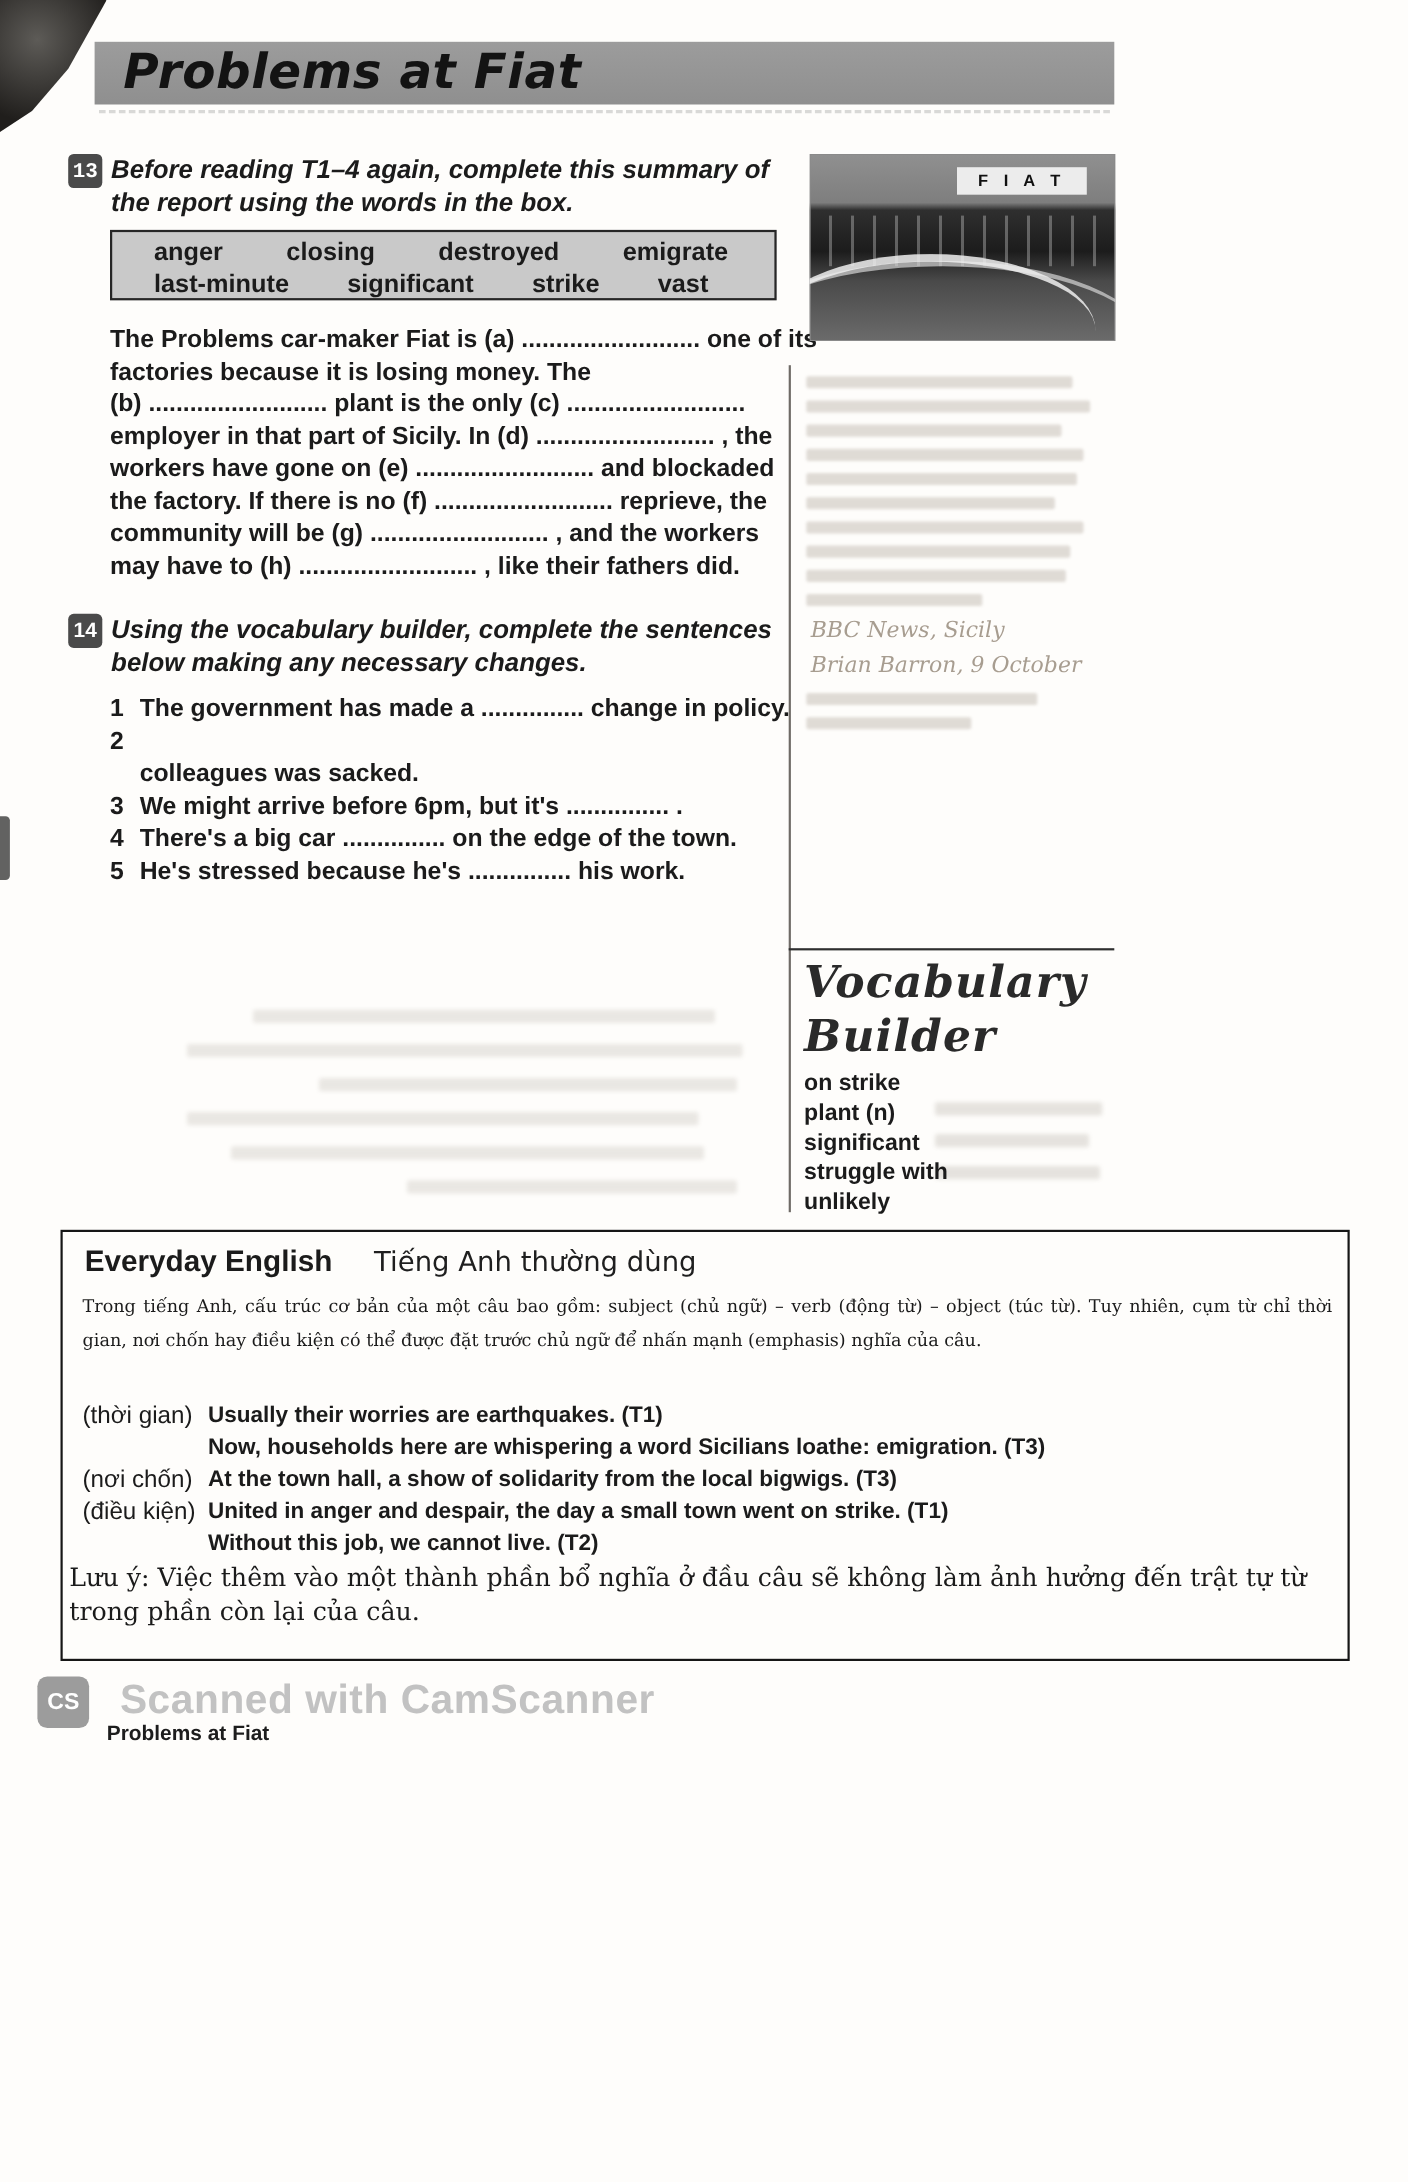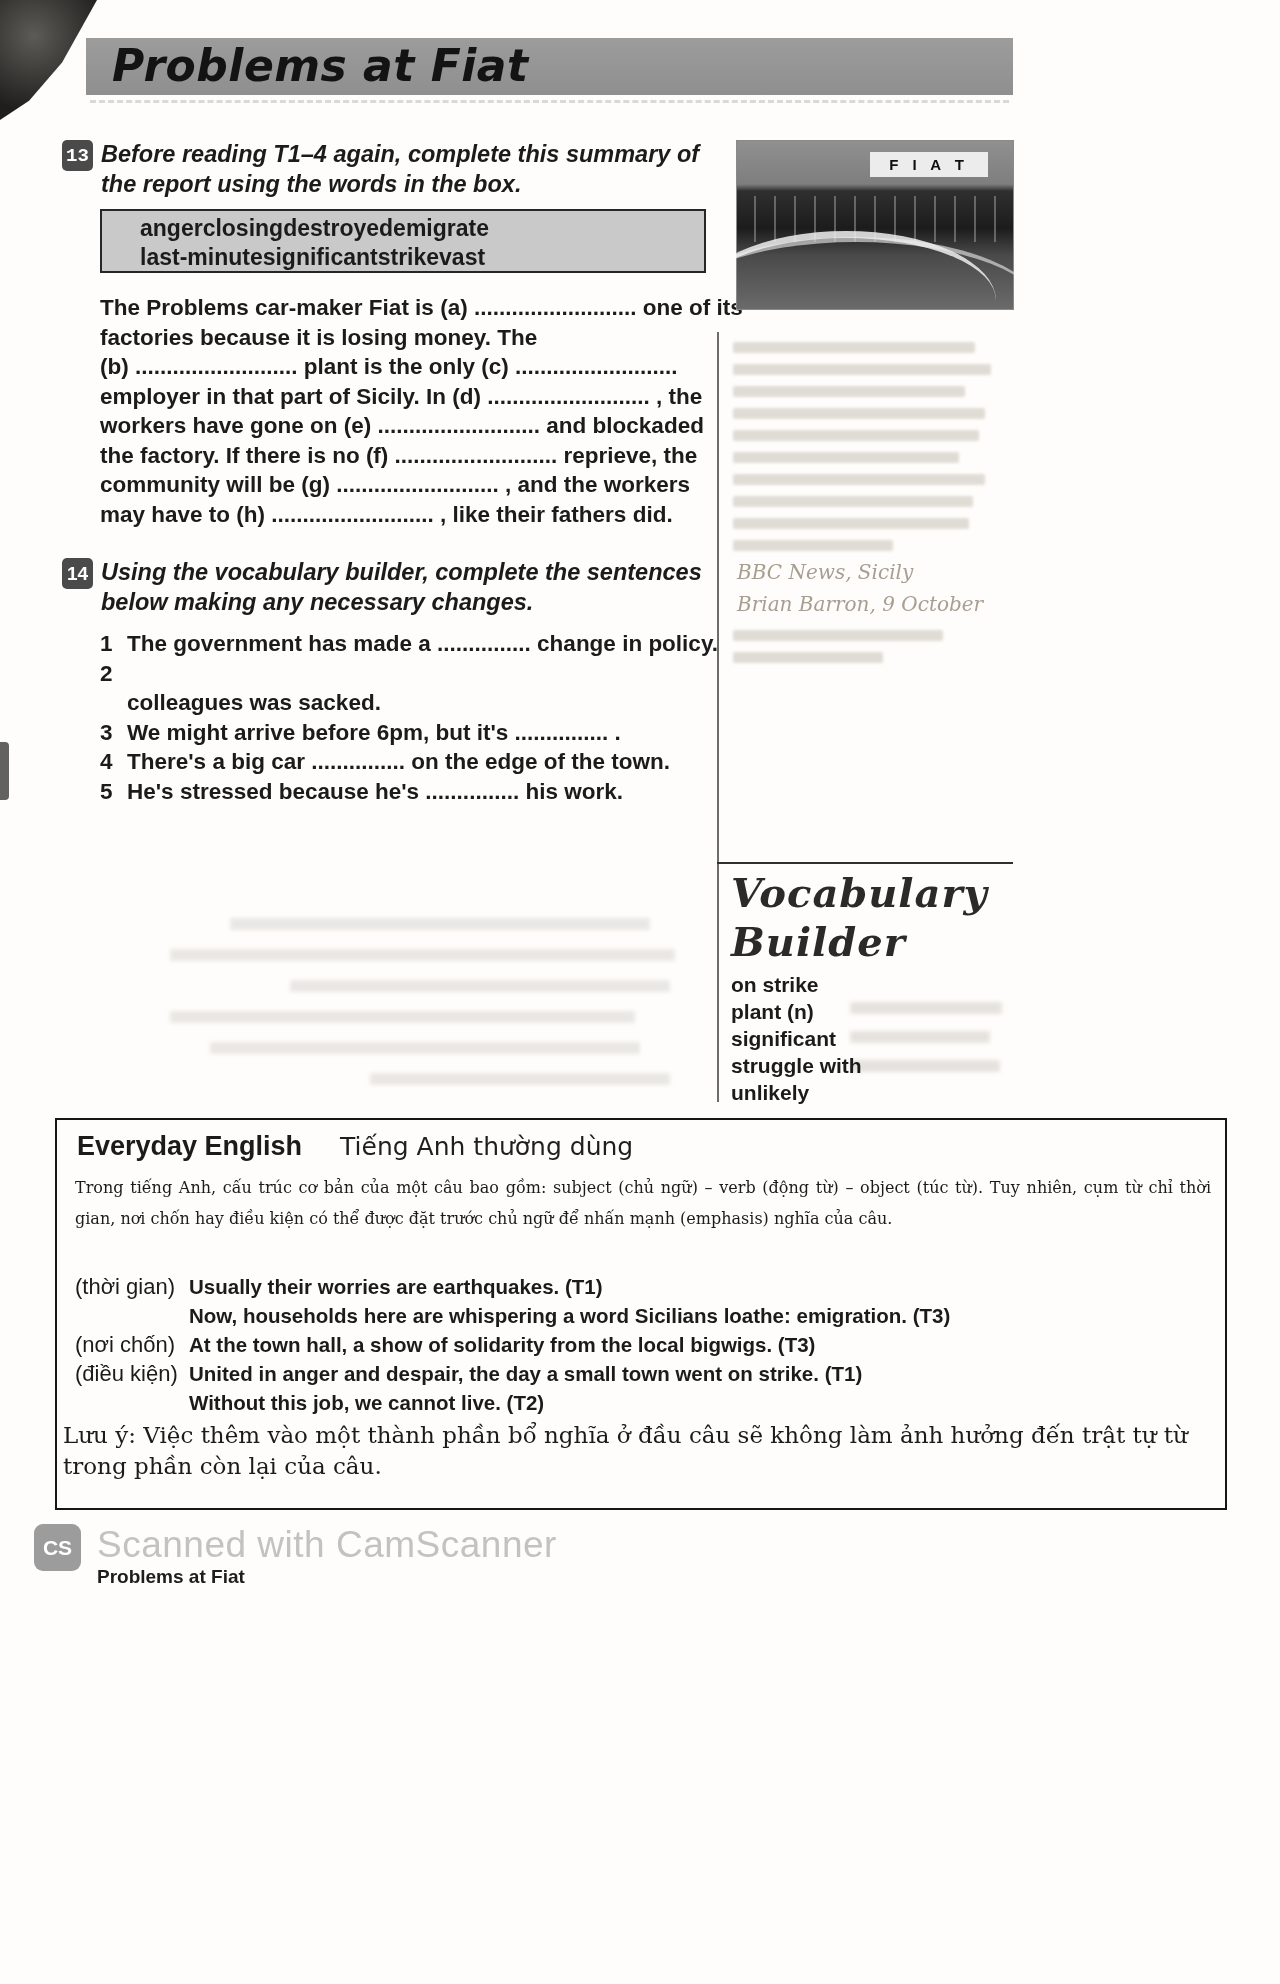--- a/index.html
+++ b/index.html
@@ -53,21 +53,21 @@
   .instr div { white-space:nowrap; }
   #instr13 { top:139px; }
   #instr14 { top:557px; }
 
   
   .wordbox {
     position:absolute; left:100px; top:209px; width:606px; height:64px;
     background:var(--wordbox_bg,#c9c9c9); border:2px solid #262626;
     box-sizing:border-box; padding-top:4px;
   }
-  .wordbox .row { display:flex; font-weight:700; font-size:23px; justify-content:flex-start; }
+  .wordbox .row { display:flex; font-weight:700; font-size:23px; justify-content:space-between; }
   .wordbox .row1 { padding:0 42px 0 38px; }
   .wordbox .row2 { padding:2px 60px 0 38px; }
 
   
   .summary {
     position:absolute; left:100px; top:293px; font-size:22.5px; font-weight:700;
     line-height:29.5px;
   }
   .summary div { white-space:nowrap; }
 
@@ -166,22 +166,22 @@
     font-family:"DejaVu Serif", serif; font-size:23px; line-height:31px;
   }
 
   
   .cs-logo {
     position:absolute; left:34px; top:1524px; width:47px; height:47px;
     background:#9c9c9c; border-radius:9px; color:#fff; display:flex;
     align-items:center; justify-content:center; font-weight:700; font-size:21px;
   }
   .watermark-text {
-    position:absolute; left:97px; top:1524px; font-size:37px;
-    color:var(--watermark_gray,#c2c2c2); letter-spacing:.5px;
+    position:absolute; left:109px; top:1524px; font-size:37px;
+    color:var(--watermark_gray,#c2c2c2); letter-spacing:.5px;font-weight:bold;
   }
   .page-footer { position:absolute; left:97px; top:1566px; font-size:19px; font-weight:700; color:#1d1d1d; }
 </style>
 </head>
 <body>
 
 <div class="page">
 
   <div class="corner"></div>
   <div class="edge-mark"></div>

